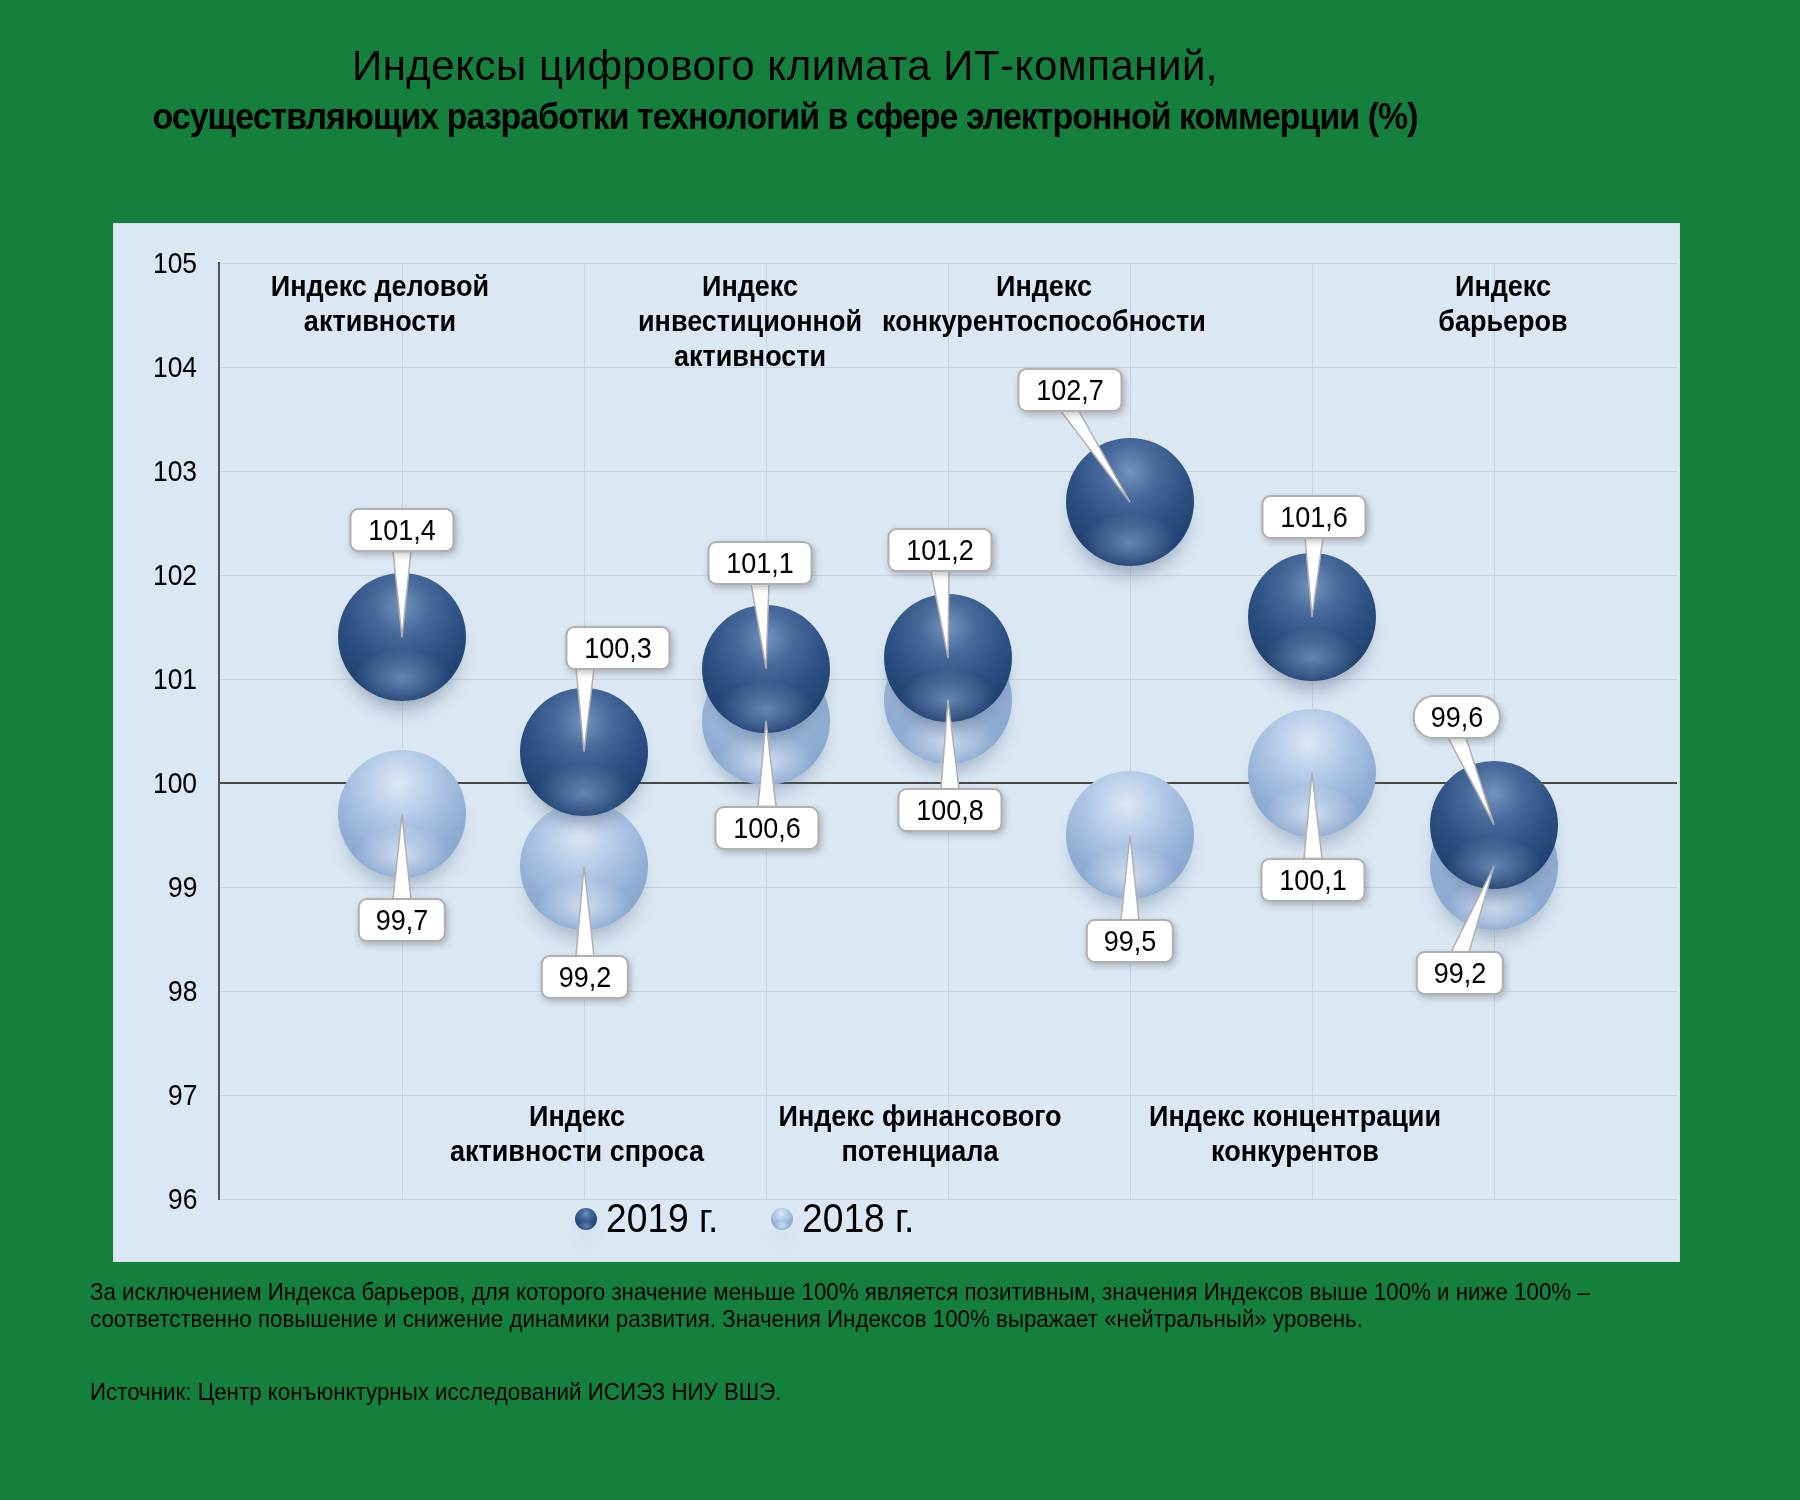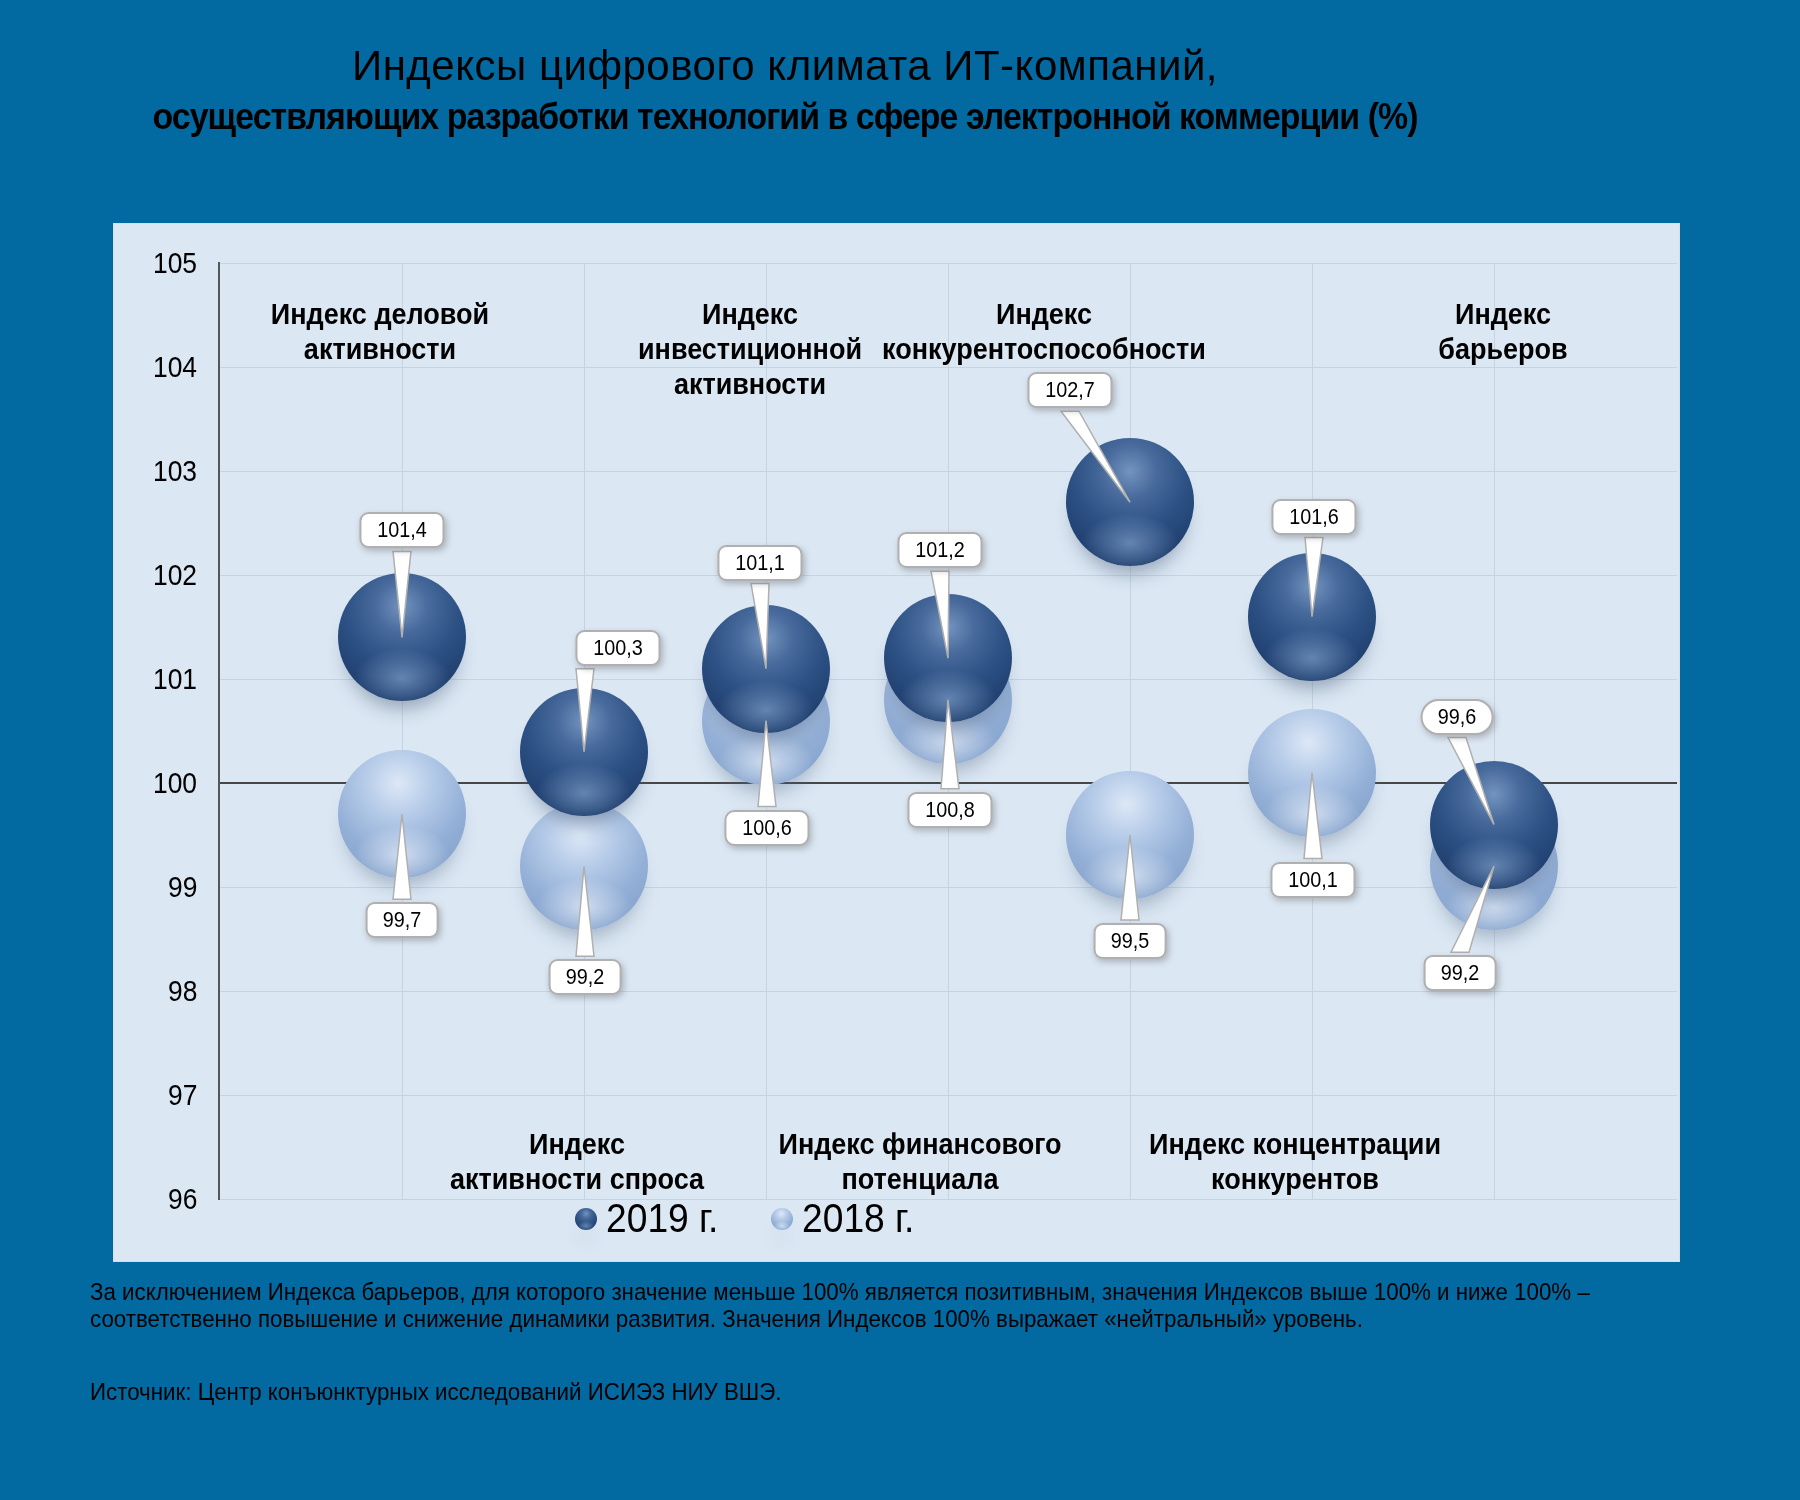--- a/index.html
+++ b/index.html
@@ -1,16 +1,16 @@
 <!DOCTYPE html>
 <html lang="ru"><head>
 <meta charset="utf-8">
 <style>
   html,body{margin:0;padding:0;background:#fff;}
-  .stage{position:relative;width:1800px;height:1500px;background:#0369a1;overflow:hidden;
+  .stage{position:relative;width:1800px;height:1500px;background:#15803d;overflow:hidden;
          font-family:"Liberation Sans","DejaVu Sans",sans-serif;color:#000;}
   
   .title-wrap{position:absolute;left:0;top:0;width:1570px;text-align:center;}
   .t1{margin-top:42px;font-size:42px;font-weight:400;letter-spacing:.5px;}
   .t2{margin-top:6px;font-size:36px;font-weight:700;letter-spacing:-1px;transform:scaleX(.94);transform-origin:50% 50%;}
   
   .panel{position:absolute;left:113px;top:223px;width:1567px;height:1039px;background:#dbe7f3;border:1px solid #d3dfec;box-sizing:border-box;}
   .gl-h{position:absolute;height:1px;background:#c6d3e3;z-index:1;}
   .gl-h.neutral{height:2px;background:#474747;}
   .gl-v{position:absolute;width:1px;background:#c6d3e3;z-index:1;}
@@ -25,24 +25,24 @@
       radial-gradient(ellipse 55% 34% at 50% 82%, rgba(125,157,199,.7), rgba(125,157,199,0) 68%),
       radial-gradient(circle at 50% 26%, #7394bf 0%, #47699b 24%, #2d5184 50%, #1f3f6f 78%, #173156 100%);
       box-shadow:0 16px 18px -8px rgba(70,90,120,.45);}
   .ball-light{background:
       radial-gradient(ellipse 55% 34% at 50% 82%, rgba(238,244,252,.65), rgba(238,244,252,0) 68%),
       radial-gradient(circle at 47% 26%, #dde8f6 0%, #b4cae8 30%, #93afd6 60%, #84a2cc 85%, #7b99c5 100%);
       box-shadow:0 16px 18px -8px rgba(80,100,130,.38);}
   
   .tails{position:absolute;left:0;top:0;z-index:4;pointer-events:none;}
   .callout{position:absolute;transform:translate(-50%,-50%);background:#fff;border:2px solid #b0b0b0;border-radius:9px;
-           padding:3px 13px;font-size:22px;white-space:nowrap;z-index:5;box-shadow:2px 3px 6px rgba(90,90,90,.35);}
+           padding:3px 13px;font-size:30px;white-space:nowrap;z-index:5;box-shadow:2px 3px 6px rgba(90,90,90,.35);}
   
   .cat-label{position:absolute;transform:translateX(-50%);text-align:center;font-size:30px;font-weight:700;
-             line-height:35px;z-index:6;white-space:nowrap;margin-top:28px;}
+             line-height:35px;z-index:6;white-space:nowrap;}
   
   .legend{position:absolute;left:575px;top:1196px;display:flex;align-items:center;gap:44px;z-index:6;}
   .legend-item{display:flex;align-items:center;gap:9px;}
   .legend-marker{width:22px;height:22px;border-radius:50%;display:inline-block;}
   .legend-label{font-size:40px;}
   
   .notes{position:absolute;left:90px;top:1278px;font-size:24px;line-height:27px;z-index:6;}
   .notes .u{text-decoration:underline;}
   .note-line{white-space:nowrap;}
   .src{margin-top:46px;}

